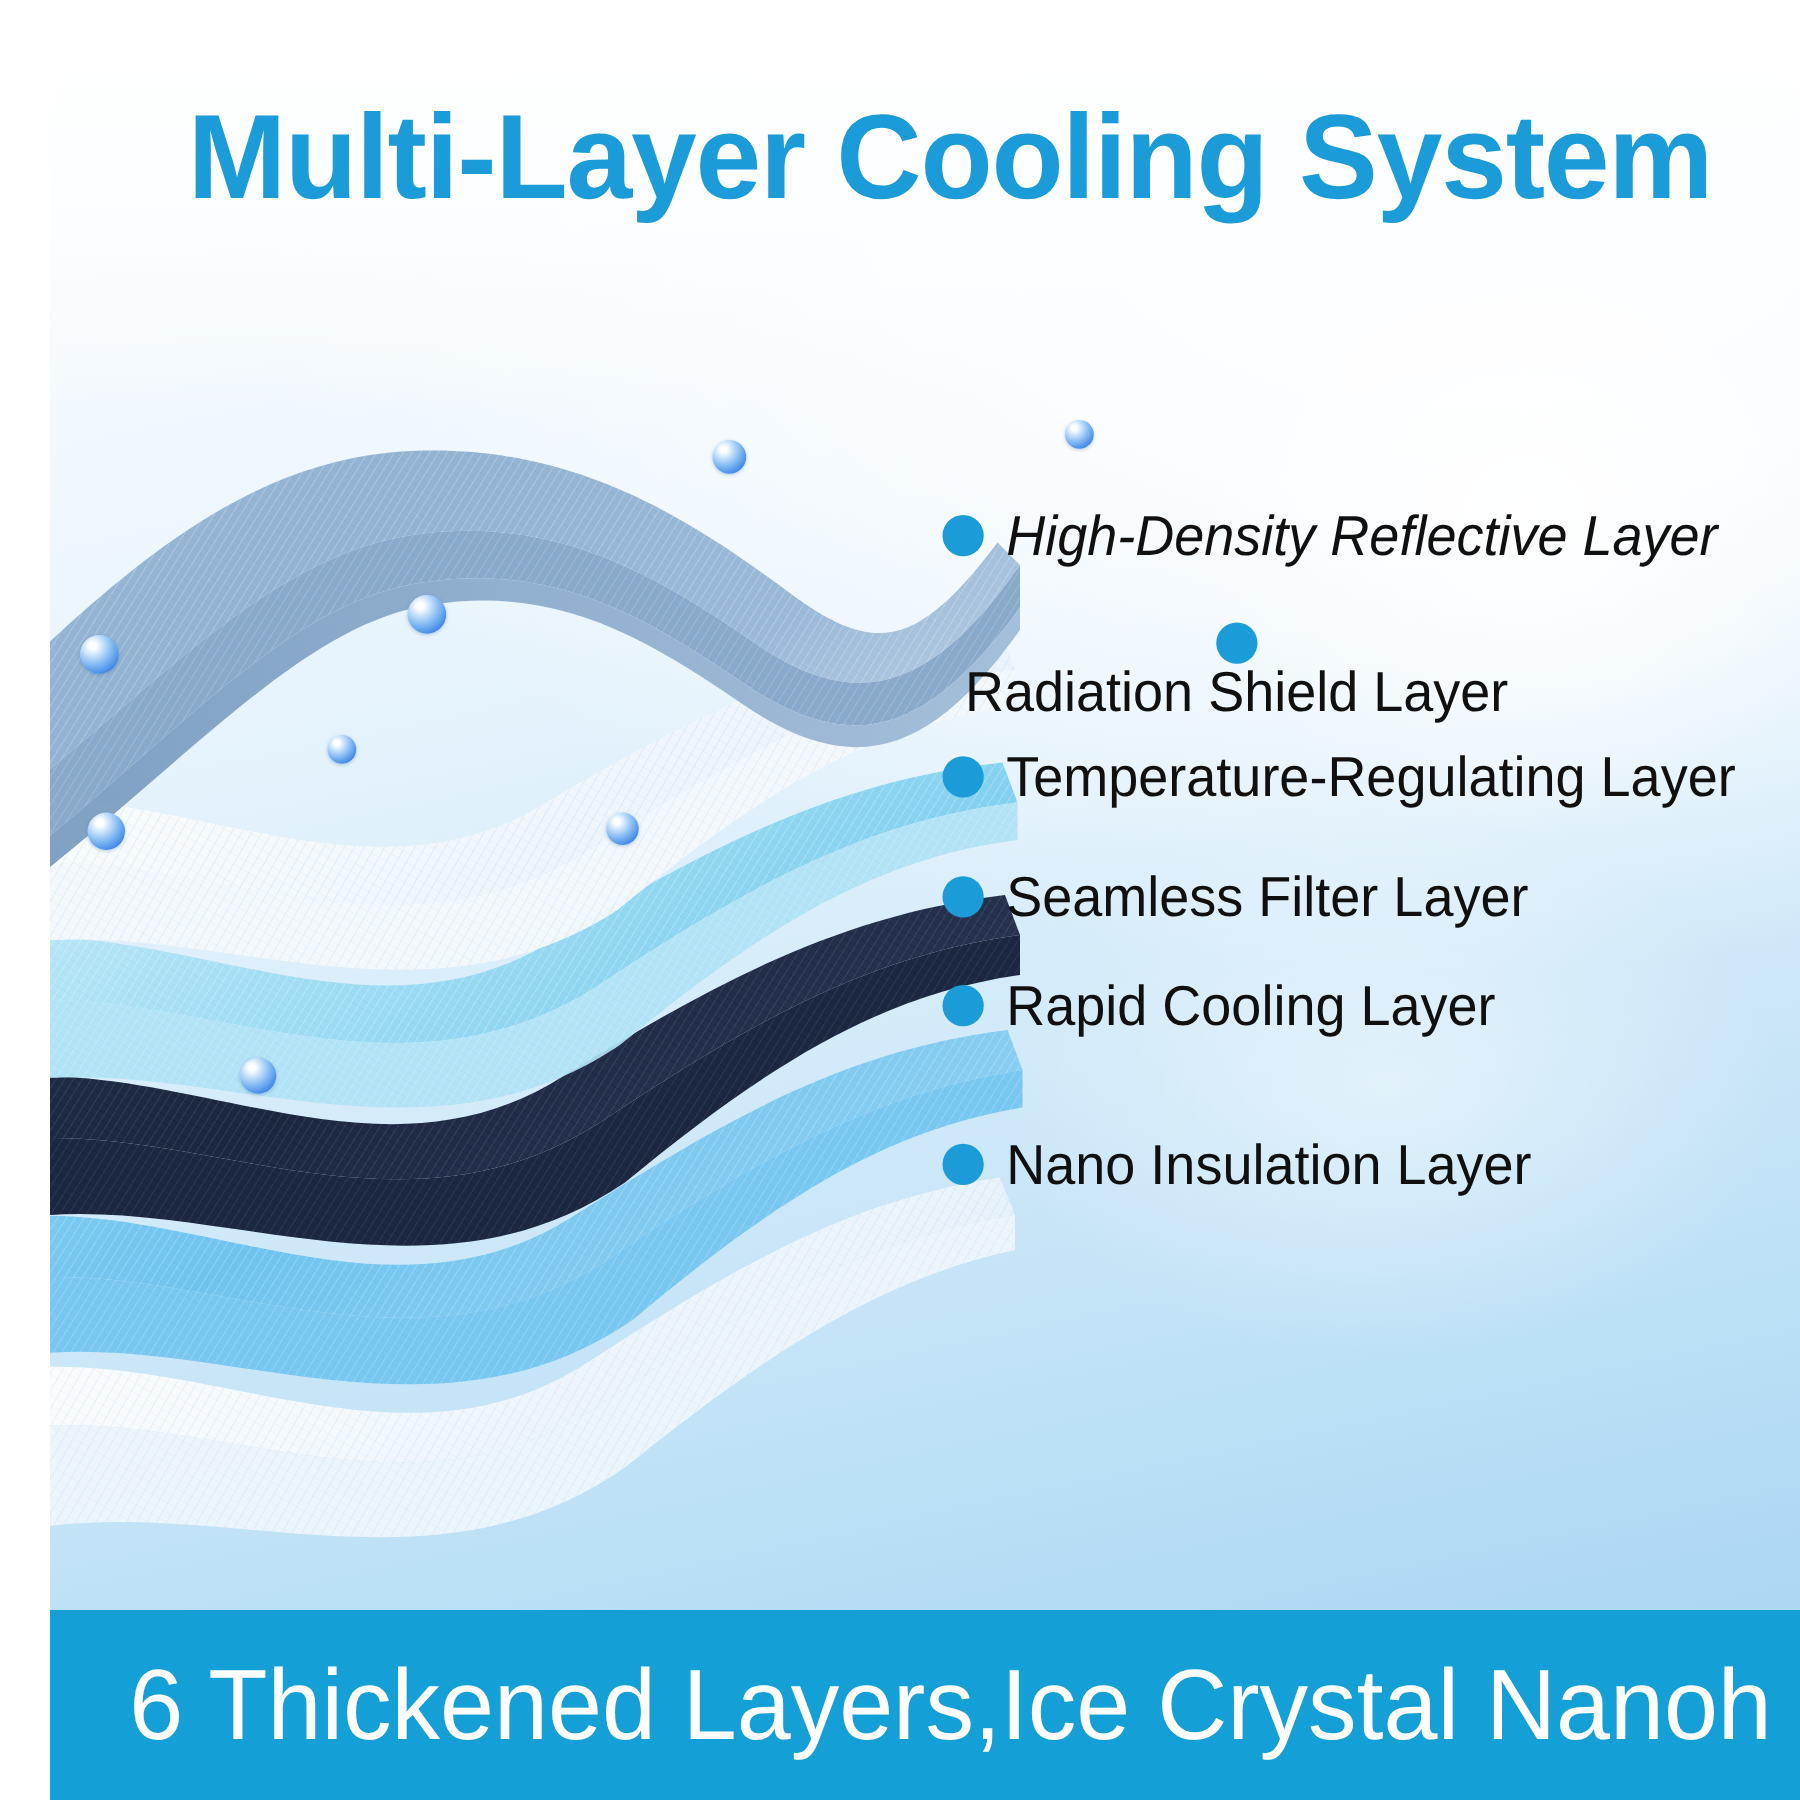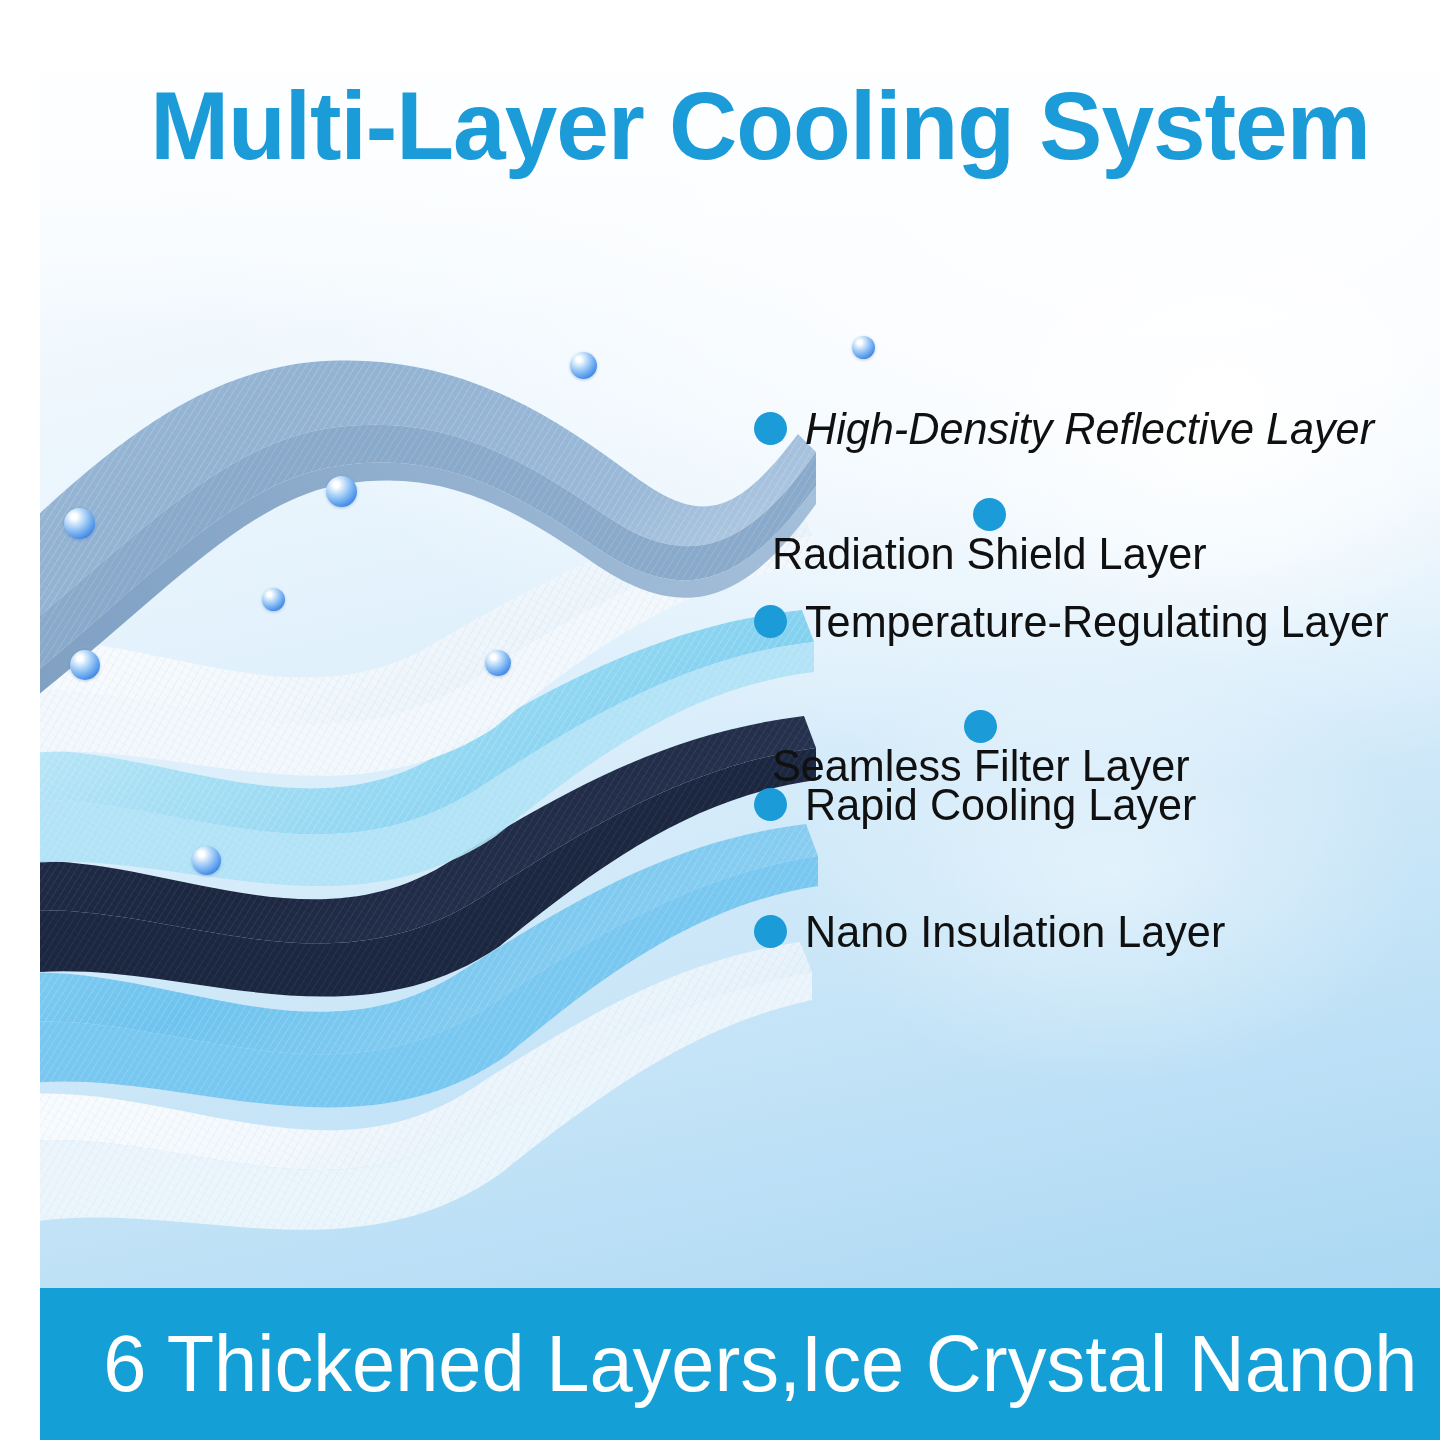--- a/index.html
+++ b/index.html
@@ -341,21 +341,21 @@
     <div class="feat" style="top:106px;flex-direction:column;">
       <span class="dot"></span>
       <span class="feat-label">Radiation Shield Layer</span>
     </div>
 
     <div class="feat" style="top:207px;text-align:right;">
       <span class="dot"></span>
       <span class="feat-label">Temperature-Regulating Layer</span>
     </div>
 
-    <div class="feat" style="top:318px;flex-direction:column;">
+    <div class="feat" style="top:303px;">
       <span class="dot"></span>
       <span class="feat-label">Seamless Filter Layer</span>
     </div>
 
     <div class="feat" style="top:390px;">
       <span class="dot"></span>
       <span class="feat-label">Rapid Cooling Layer</span>
     </div>
 
     <div class="feat" style="top:517px;justify-content:space-between;">

